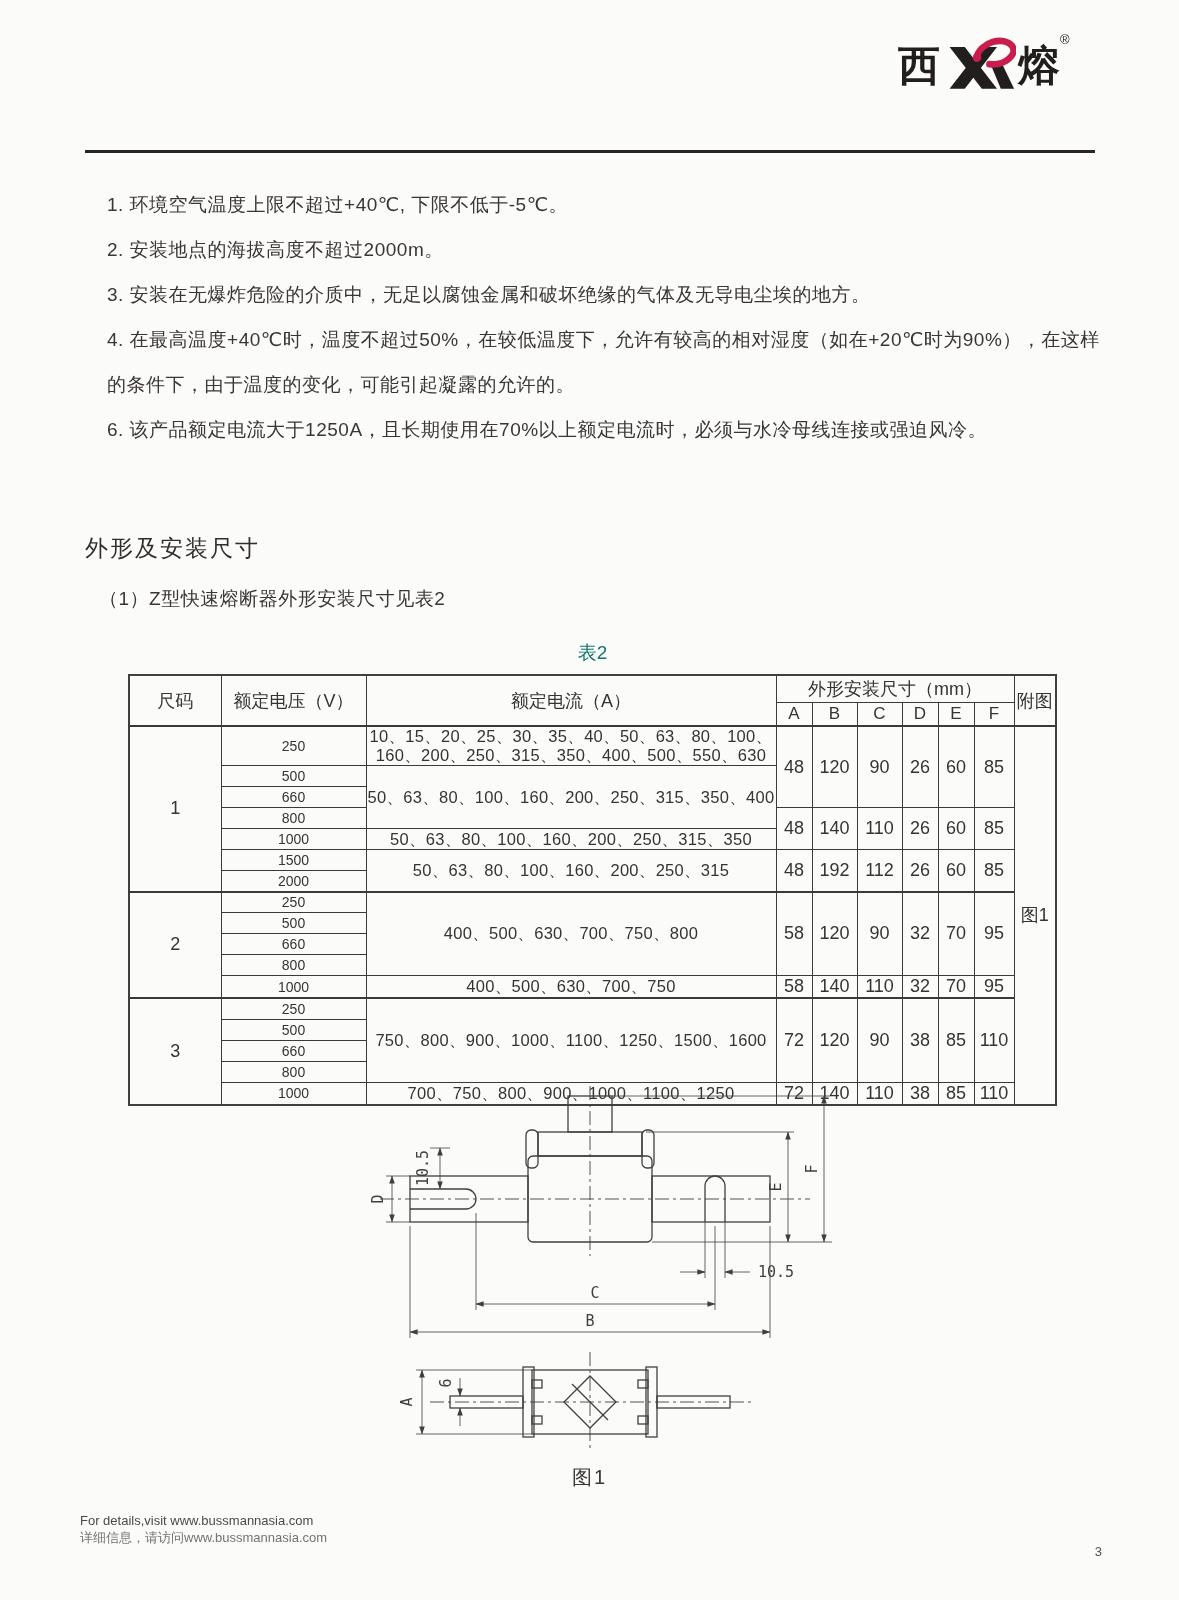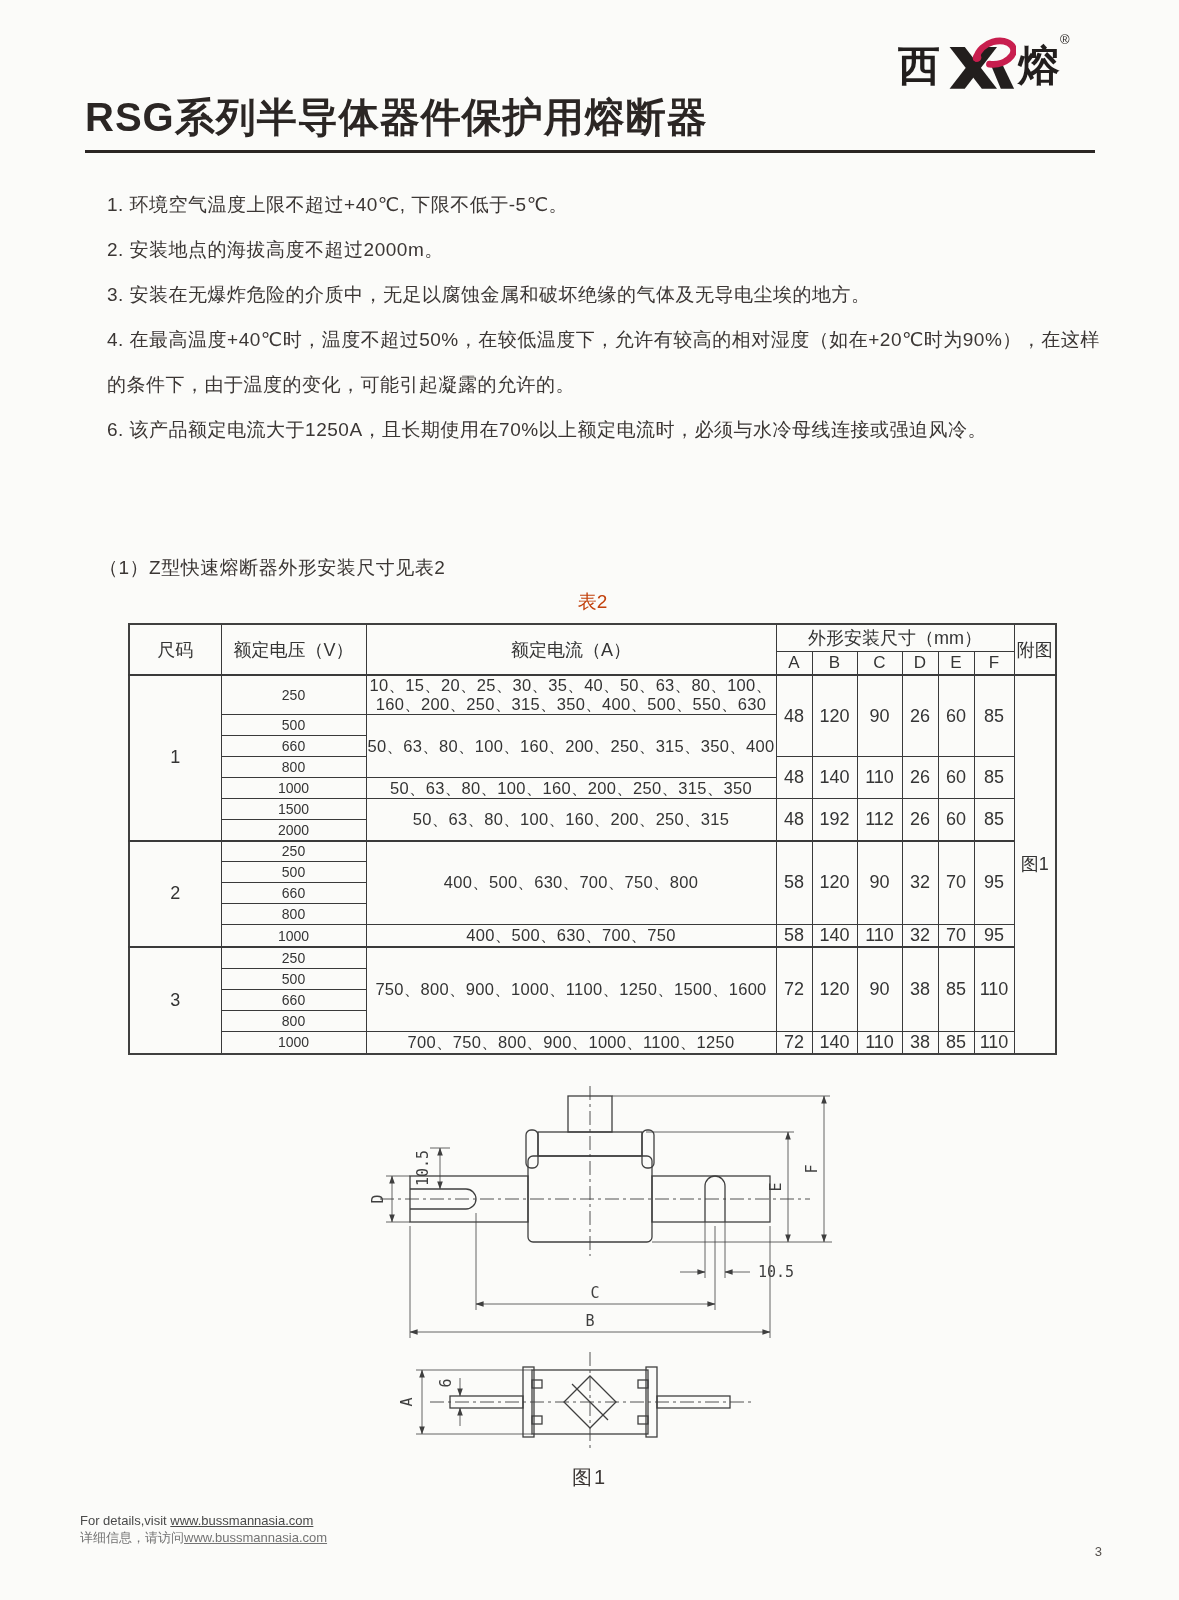--- a/index.html
+++ b/index.html
@@ -18,21 +18,21 @@
 
   
   .sec-head{font-size:23px;font-weight:500;color:#332e2b;letter-spacing:2px;}
   .cond{position:absolute;left:85px;top:168px;width:1015px;}
   .cond-items{margin-top:14px;}
   .cond-item{font-size:19px;line-height:45px;color:#3b3634;letter-spacing:0.5px;margin-left:22px;}
 
   
   .dims-sec{position:absolute;left:85px;top:533px;width:1015px;}
   .dims-note{font-size:19px;color:#3b3634;margin-top:22px;margin-left:14px;letter-spacing:0.5px;}
-  .tbl-caption{font-size:19px;color:#c2410c;text-align:center;margin-top:8px;}
+  .tbl-caption{font-size:19px;color:#0f766e;text-align:center;margin-top:28px;}
 
   
   table.spec{border-collapse:collapse;table-layout:fixed;margin:8px auto 0 auto;border:2px solid #404040;}
   table.spec td,table.spec th{border:1px solid #3a3a3a;text-align:center;vertical-align:middle;
     font-weight:normal;color:#343434;padding:0;overflow:hidden;}
   tr.hrow1 th{height:26px;font-size:18px;}
   tr.hrow2 th{height:22px;font-size:17px;}
   tbody tr{height:21px;}
   tbody td{font-size:18px;}
   td.cur{text-align:left;padding:1px 4px 1px 6px;font-size:16.5px;line-height:19px;letter-spacing:0.3px;}
@@ -42,55 +42,55 @@
   td.figcell{font-size:18px;}
 
   
   .drawing-wrap{position:absolute;left:0;top:1080px;width:1179px;text-align:center;}
   .fig-caption{font-size:20px;color:#3b3634;margin-top:2px;letter-spacing:2px;}
   svg text.dimt{font-family:"DejaVu Sans Mono","Liberation Mono",monospace;font-size:15px;fill:#3f3f3f;}
 
   
   .footer{position:absolute;left:80px;top:1512px;font-size:13px;color:#4a4a4a;line-height:17px;}
   .footer .cnline{color:#737373;}
-  .footer a{color:inherit;text-decoration:underline;cursor:pointer;}
+  .footer a{color:inherit;cursor:pointer;}
   .pagenum{position:absolute;left:1062px;top:1544px;width:40px;text-align:right;font-size:13px;color:#55504c;}
 </style>
 </head>
 <body>
 
 <div class="page">
 
   <div class="logo">
     <span class="cjk">西</span>
     <svg class="xr" viewBox="0 0 78 64">
       <polygon points="8,12 24,12 58,56 42,56" fill="#221e1d"></polygon>
       <polygon points="42,12 58,12 24,56 8,56" fill="#221e1d"></polygon>
       <polygon points="52,32 62,27 76,56 62,56" fill="#221e1d"></polygon>
       <path d="M36 24 C 40 6, 66 0, 74 11 C 80 20, 66 32, 50 30" fill="none" stroke="#c81e4e" stroke-width="7" stroke-linecap="round"></path>
       <circle cx="37" cy="23" r="4.5" fill="#c81e4e"></circle>
     </svg>
     <span class="cjk">熔</span>
     <span class="reg">®</span>
   </div>
 
-  <div class="title">RSG系列半导体器件保护用熔断器</div>
   <div class="title-rule"></div>
 
   <div class="cond">
     <div class="cond-items">
       <div class="cond-item">1. 环境空气温度上限不超过+40℃, 下限不低于-5℃。</div>
       <div class="cond-item">2. 安装地点的海拔高度不超过2000m。</div>
       <div class="cond-item">3. 安装在无爆炸危险的介质中，无足以腐蚀金属和破坏绝缘的气体及无导电尘埃的地方。</div>
       <div class="cond-item">4. 在最高温度+40℃时，温度不超过50%，在较低温度下，允许有较高的相对湿度（如在+20℃时为90%），在这样的条件下，由于温度的变化，可能引起凝露的允许的。</div>
       <div class="cond-item">6. 该产品额定电流大于1250A，且长期使用在70%以上额定电流时，必须与水冷母线连接或强迫风冷。</div>
     </div>
   </div>
 
   <div class="dims-sec">
+    <div class="sec-head">外形及安装尺寸</div>
     <div class="dims-note">（1）Z型快速熔断器外形安装尺寸见表2</div>
     <div class="tbl-caption">表2</div>
 
     <table class="spec">
       <colgroup>
         <col style="width:92px">
           <col style="width:145px">
           <col style="width:410px">
         <col style="width:36px">
           <col style="width:45px">

